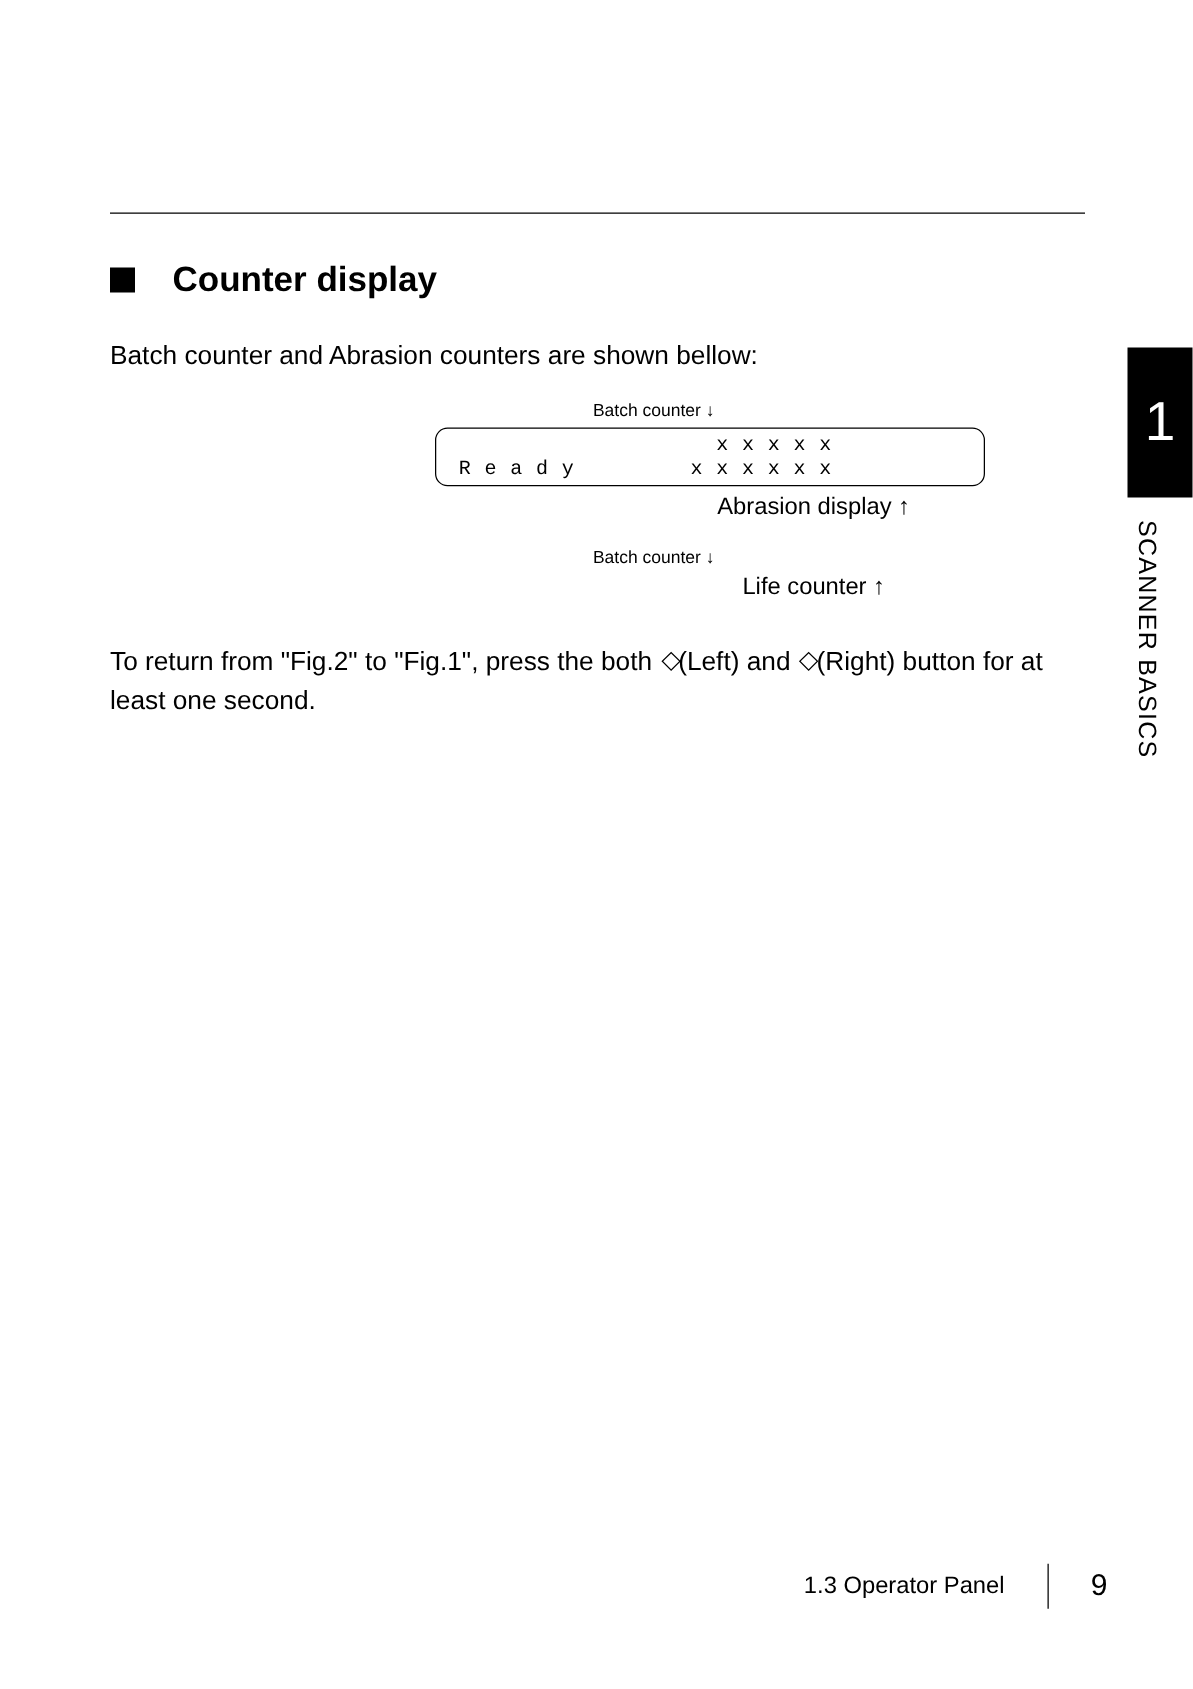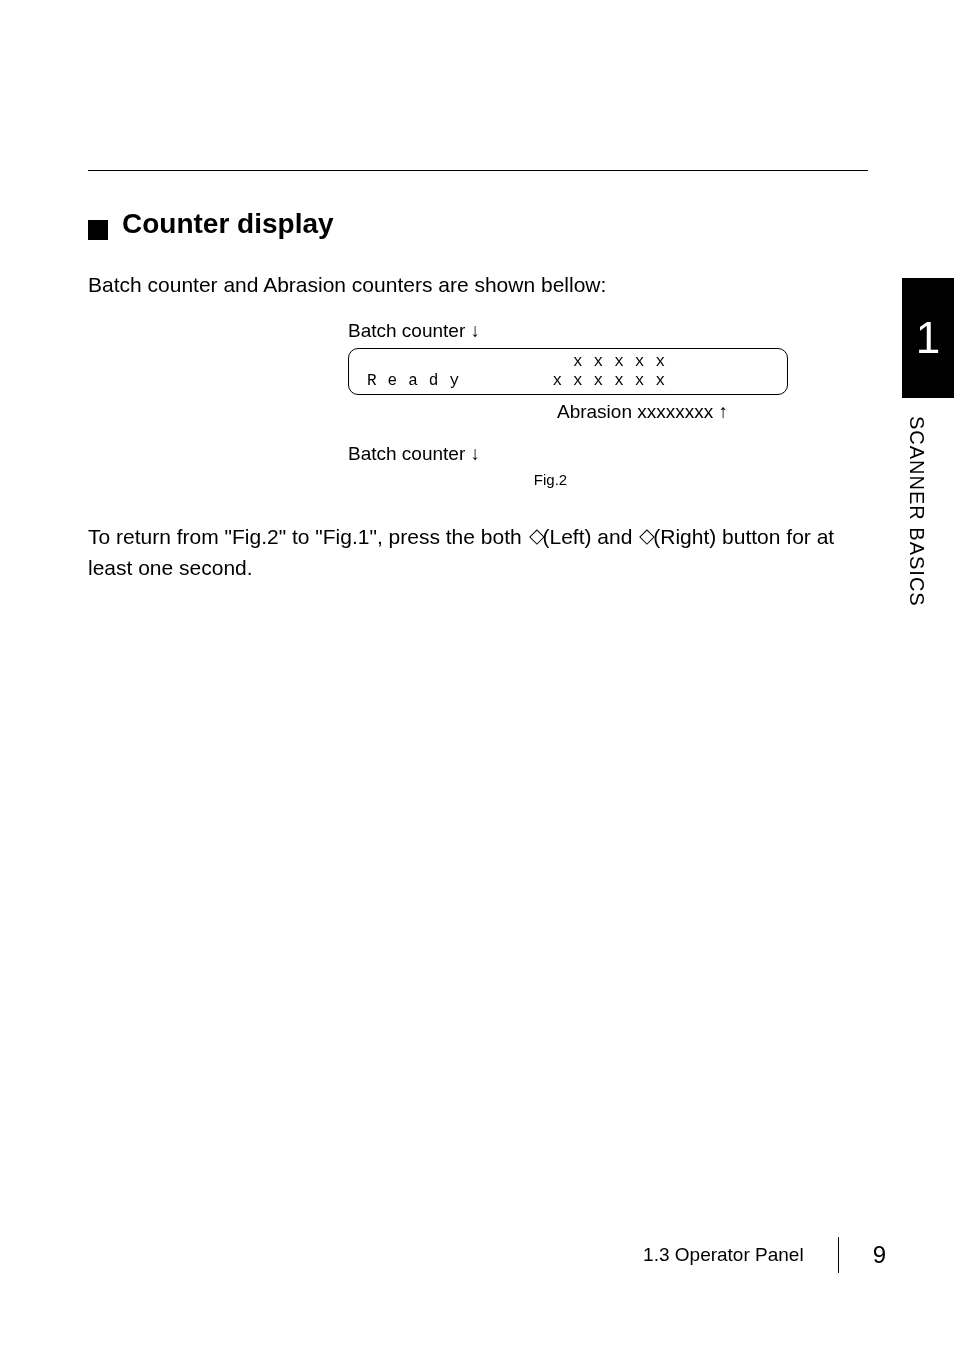--- a/index.html
+++ b/index.html
@@ -21,22 +21,22 @@
   }
   .top-rule {
     position: absolute;
     left: 88px;
     top: 170px;
     width: 780px;
     border-top: 1px solid #000;
   }
   .h2-row {
     display: flex;
-    align-items: flex-end;
-    gap: 14px;
+    align-items: center;
+    gap: 30px;
     margin: 28px 0 30px 0;
   }
   .h2-square {
     width: 20px;
     height: 20px;
     background: #000;
     flex: none;
   }
   .h2-text {
     font-size: 28px;
@@ -46,22 +46,22 @@
     font-size: 21px;
     line-height: 1.45;
     margin: 14px 0;
   }
   .chart-block {
     width: 440px;
     margin-left: 260px;
     margin-top: 20px;
   }
   .top-label {
-    font-size: 19px;
-    text-align: left;
+    font-size: 14px;
+    text-align: center;
     padding-right: 90px;
     margin-bottom: 6px;
   }
   .lcd-box {
     border: 1.5px solid #000;
     border-radius: 10px;
     padding: 4px 3px 4px 18px;
     font-family: "Courier New", monospace;
     font-size: 16px;
     line-height: 1.15;
@@ -108,21 +108,21 @@
     position: absolute;
     right: 26px;
     top: 416px;
     font-size: 20px;
     writing-mode: vertical-rl;
     letter-spacing: 1px;
   }
   .footer-section {
     position: absolute;
     right: 68px;
-    bottom: 78px;
+    bottom: 64px;
     font-size: 19px;
     display: flex;
     align-items: center;
     gap: 28px;
   }
   .footer-rule {
     display: inline-block;
     height: 36px;
     border-left: 1px solid #000;
     margin: 0 6px;
@@ -147,27 +147,27 @@
     <span class="h2-square"></span>
     <span class="h2-text">Counter display</span>
   </div>
 
   <p class="body-text">Batch counter and Abrasion counters are shown bellow:</p>
 
   <div class="chart-block">
     <div class="top-label">Batch counter ↓</div>
     <div class="lcd-box"><span>          xxxxx</span>
 <span>Ready    xxxxxx</span></div>
-    <div class="bottom-label">Abrasion xxxxxxxx ↑</div>
+    <div class="bottom-label">Abrasion display ↑</div>
   </div>
 
 
   <div class="chart-block">
     <div class="top-label">Batch counter ↓</div>
-    <div class="fig-label">Fig.2</div>
+    <div class="bottom-label" style="padding-right:80px;">Life counter ↑</div>
   </div>
 
   <p class="body-text" style="margin-top:34px;">
     <span>To return from "Fig.2" to "Fig.1", press the both </span><span class="diamond"></span><span>(Left) and </span><span class="diamond"></span><span>(Right) button for at least one second.</span>
   </p>
 
 </div>
 
 <div class="footer-section">
   <span>1.3 Operator Panel</span>

